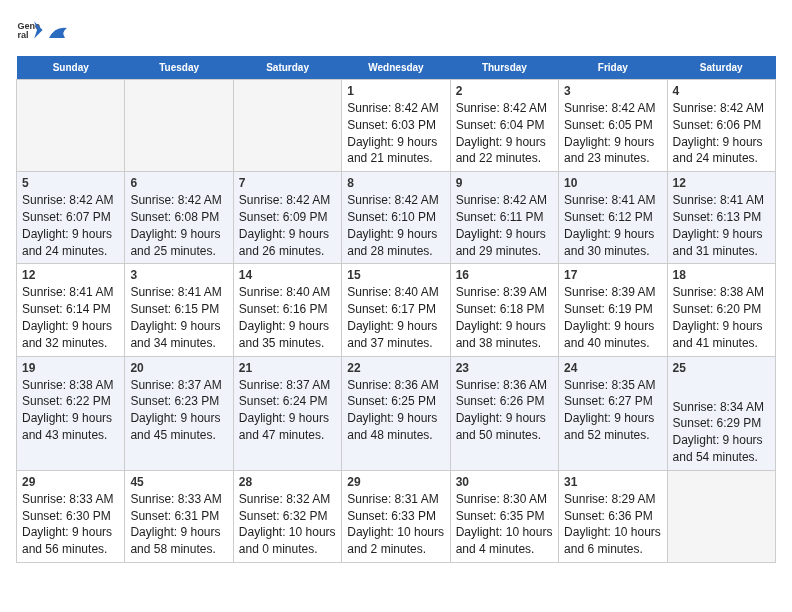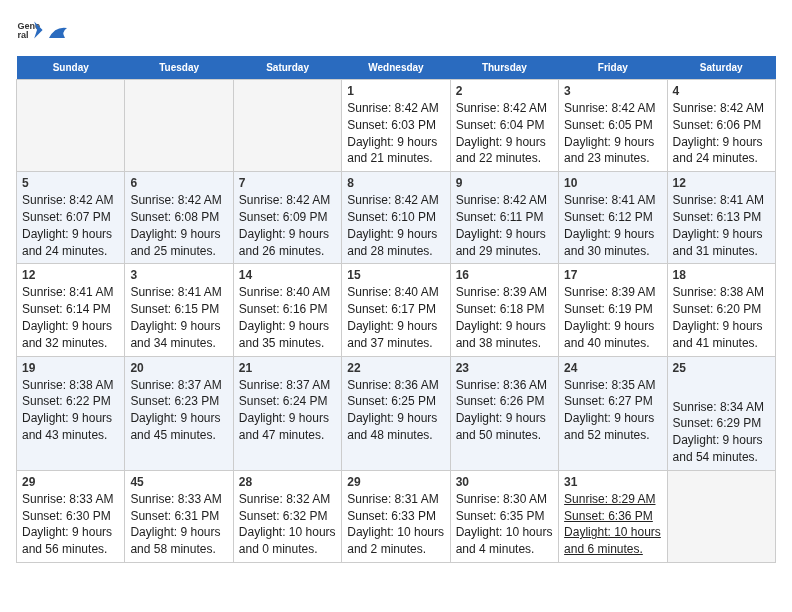--- a/index.html
+++ b/index.html
@@ -343,21 +343,21 @@
         </td>
         <td>
           <span class="day-num">30</span>
           <div class="day-info" style="white-space: pre-line;">Sunrise: 8:30 AM
 Sunset: 6:35 PM
 Daylight: 10 hours
 and 4 minutes.</div>
         </td>
         <td>
           <span class="day-num">31</span>
-          <div class="day-info" style="white-space: pre-line; text-decoration: underline;">Sunrise: 8:29 AM
+          <div class="day-info" style="white-space: pre-line;">Sunrise: 8:29 AM
 Sunset: 6:36 PM
 Daylight: 10 hours
 and 6 minutes.</div>
         </td>
         <td class="empty"></td>
       </tr>
     </tbody>
 </table>
 
 </body></html>

